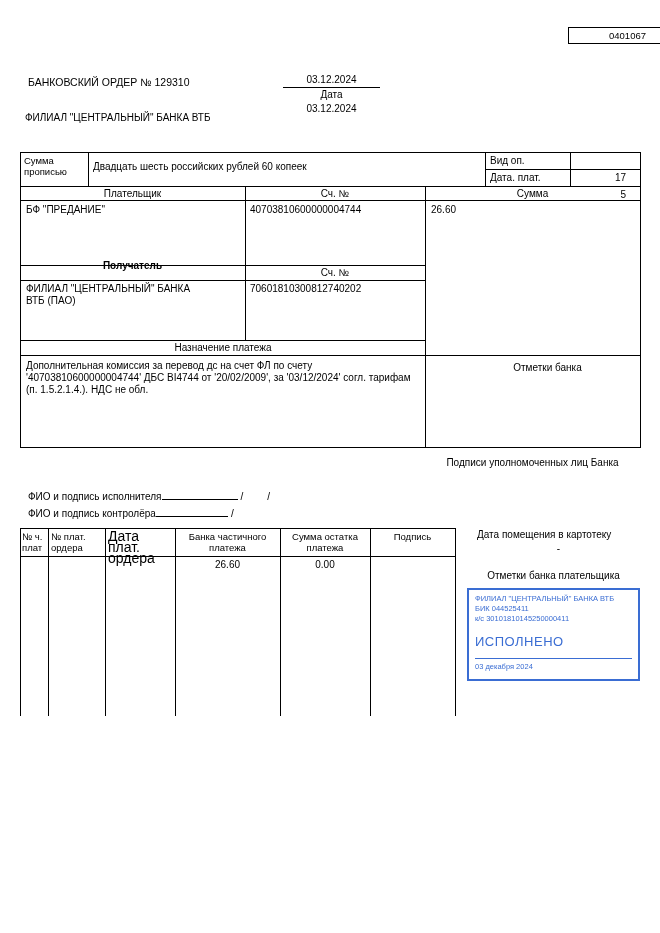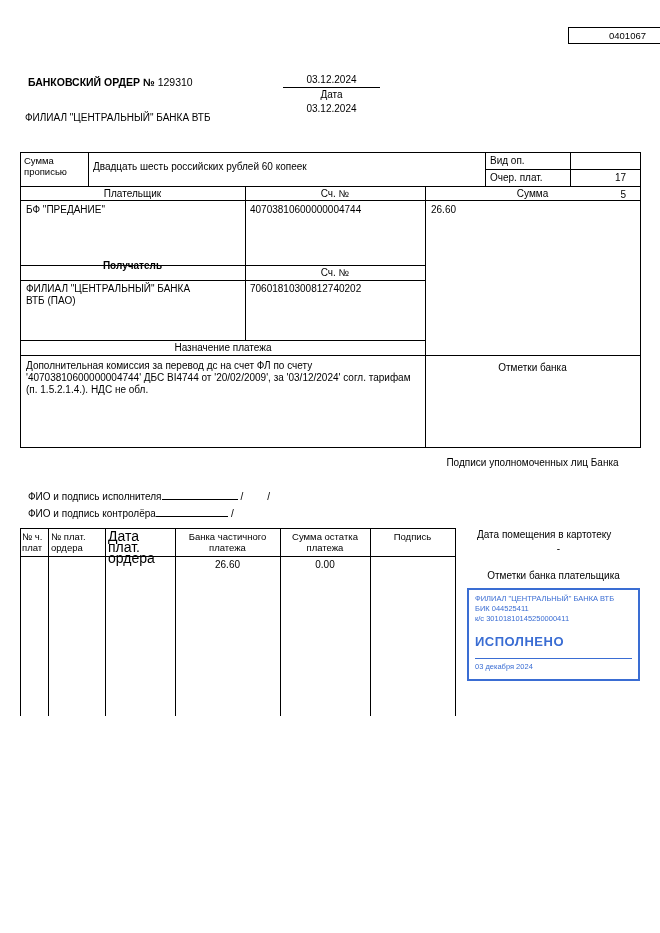--- a/index.html
+++ b/index.html
@@ -3,21 +3,21 @@
 <meta charset="utf-8">
 <style>
   html,body{margin:0;padding:0;background:#ffffff;}
   .page{position:relative;width:660px;height:933px;background:#fff;color:#000;
         font-family:"Liberation Sans","DejaVu Sans",sans-serif;font-size:10px;overflow:hidden;}
   .abs{position:absolute;}
   .hl{position:absolute;height:1px;background:#000;}
   .vl{position:absolute;width:1px;background:#000;}
   .c{text-align:center;}
   .r{text-align:right;margin-top:17px;}
-  .b{font-weight:bold;}
+  .b{font-weight:normal;}
   .lh11{line-height:11px;}
   .lh12{line-height:12px;}
   .sig-line{display:inline-block;border-bottom:1px solid #000;height:9px;vertical-align:baseline;}
   .stamp-box{position:absolute;box-sizing:border-box;border:2px solid var(--stamp-color,#3a6dd3);
              color:var(--stamp-color,#3a6dd3);padding:4px 6px;}
   .stamp-small{font-size:7.5px;line-height:10px;}
 </style>
 </head>
 <body>
 
@@ -61,40 +61,40 @@
   <div class="vl" style="left:425px;top:186px;height:261px;"></div>
 
   <div class="abs lh11" style="left:24px;top:155px;font-size:9.5px;">
     <div>Сумма</div>
     <div>прописью</div>
   </div>
   <div class="abs" style="left:93px;top:161px;width:385px;">Двадцать шесть российских рублей 60 копеек</div>
 
   <div class="abs" style="left:490px;top:155px;">Вид оп.</div>
   <div class="abs r" style="left:570px;top:155px;width:56px;">17</div>
-  <div class="abs" style="left:490px;top:172px;">Очер. плат.</div>
+  <div class="abs" style="left:490px;top:172px;">Дата. плат.</div>
   <div class="abs r" style="left:570px;top:172px;width:56px;">5</div>
 
   <div class="abs c" style="left:20px;top:188px;width:225px;">Плательщик</div>
   <div class="abs c" style="left:245px;top:188px;width:180px;">Сч. №</div>
   <div class="abs c" style="left:425px;top:188px;width:215px;">Сумма</div>
 
   <div class="abs" style="left:26px;top:204px;width:210px;">БФ "ПРЕДАНИЕ"</div>
   <div class="abs" style="left:250px;top:204px;">40703810600000004744</div>
   <div class="abs" style="left:431px;top:204px;">26.60</div>
 
   <div class="abs c" style="left:20px;top:260px;width:225px;font-weight:bold;">Получатель</div>
   <div class="abs c" style="left:245px;top:267px;width:180px;">Сч. №</div>
 
   <div class="abs lh12" style="left:26px;top:283px;width:180px;">ФИЛИАЛ "ЦЕНТРАЛЬНЫЙ" БАНКА ВТБ (ПАО)</div>
   <div class="abs" style="left:250px;top:283px;">70601810300812740202</div>
 
   <div class="abs c" style="left:20px;top:342px;width:406px;">Назначение платежа</div>
   <div class="abs lh12" style="left:26px;top:360px;width:395px;">Дополнительная комиссия за перевод дс на счет ФЛ по счету '40703810600000004744' ДБС BI4744 от '20/02/2009', за '03/12/2024' согл. тарифам (п. 1.5.2.1.4.). НДС не обл.</div>
-  <div class="abs c" style="left:425px;top:362px;width:215px;">Отметки банка</div>
+  <div class="abs c" style="left:425px;top:362px;width:215px;padding-left:15px;">Отметки банка</div>
 
   <div class="abs c" style="left:425px;top:457px;width:215px;">Подписи уполномоченных лиц Банка</div>
 
   <div class="abs" style="left:28px;top:490px;">
     <span>ФИО и подпись исполнителя</span><span class="sig-line" style="width:76px;"></span><span style="margin-left:3px;">/</span><span style="margin-left:24px;">/</span>
   </div>
   <div class="abs" style="left:28px;top:507px;">
     <span>ФИО и подпись контролёра</span><span class="sig-line" style="width:72px;"></span><span style="margin-left:3px;">/</span>
   </div>
 

